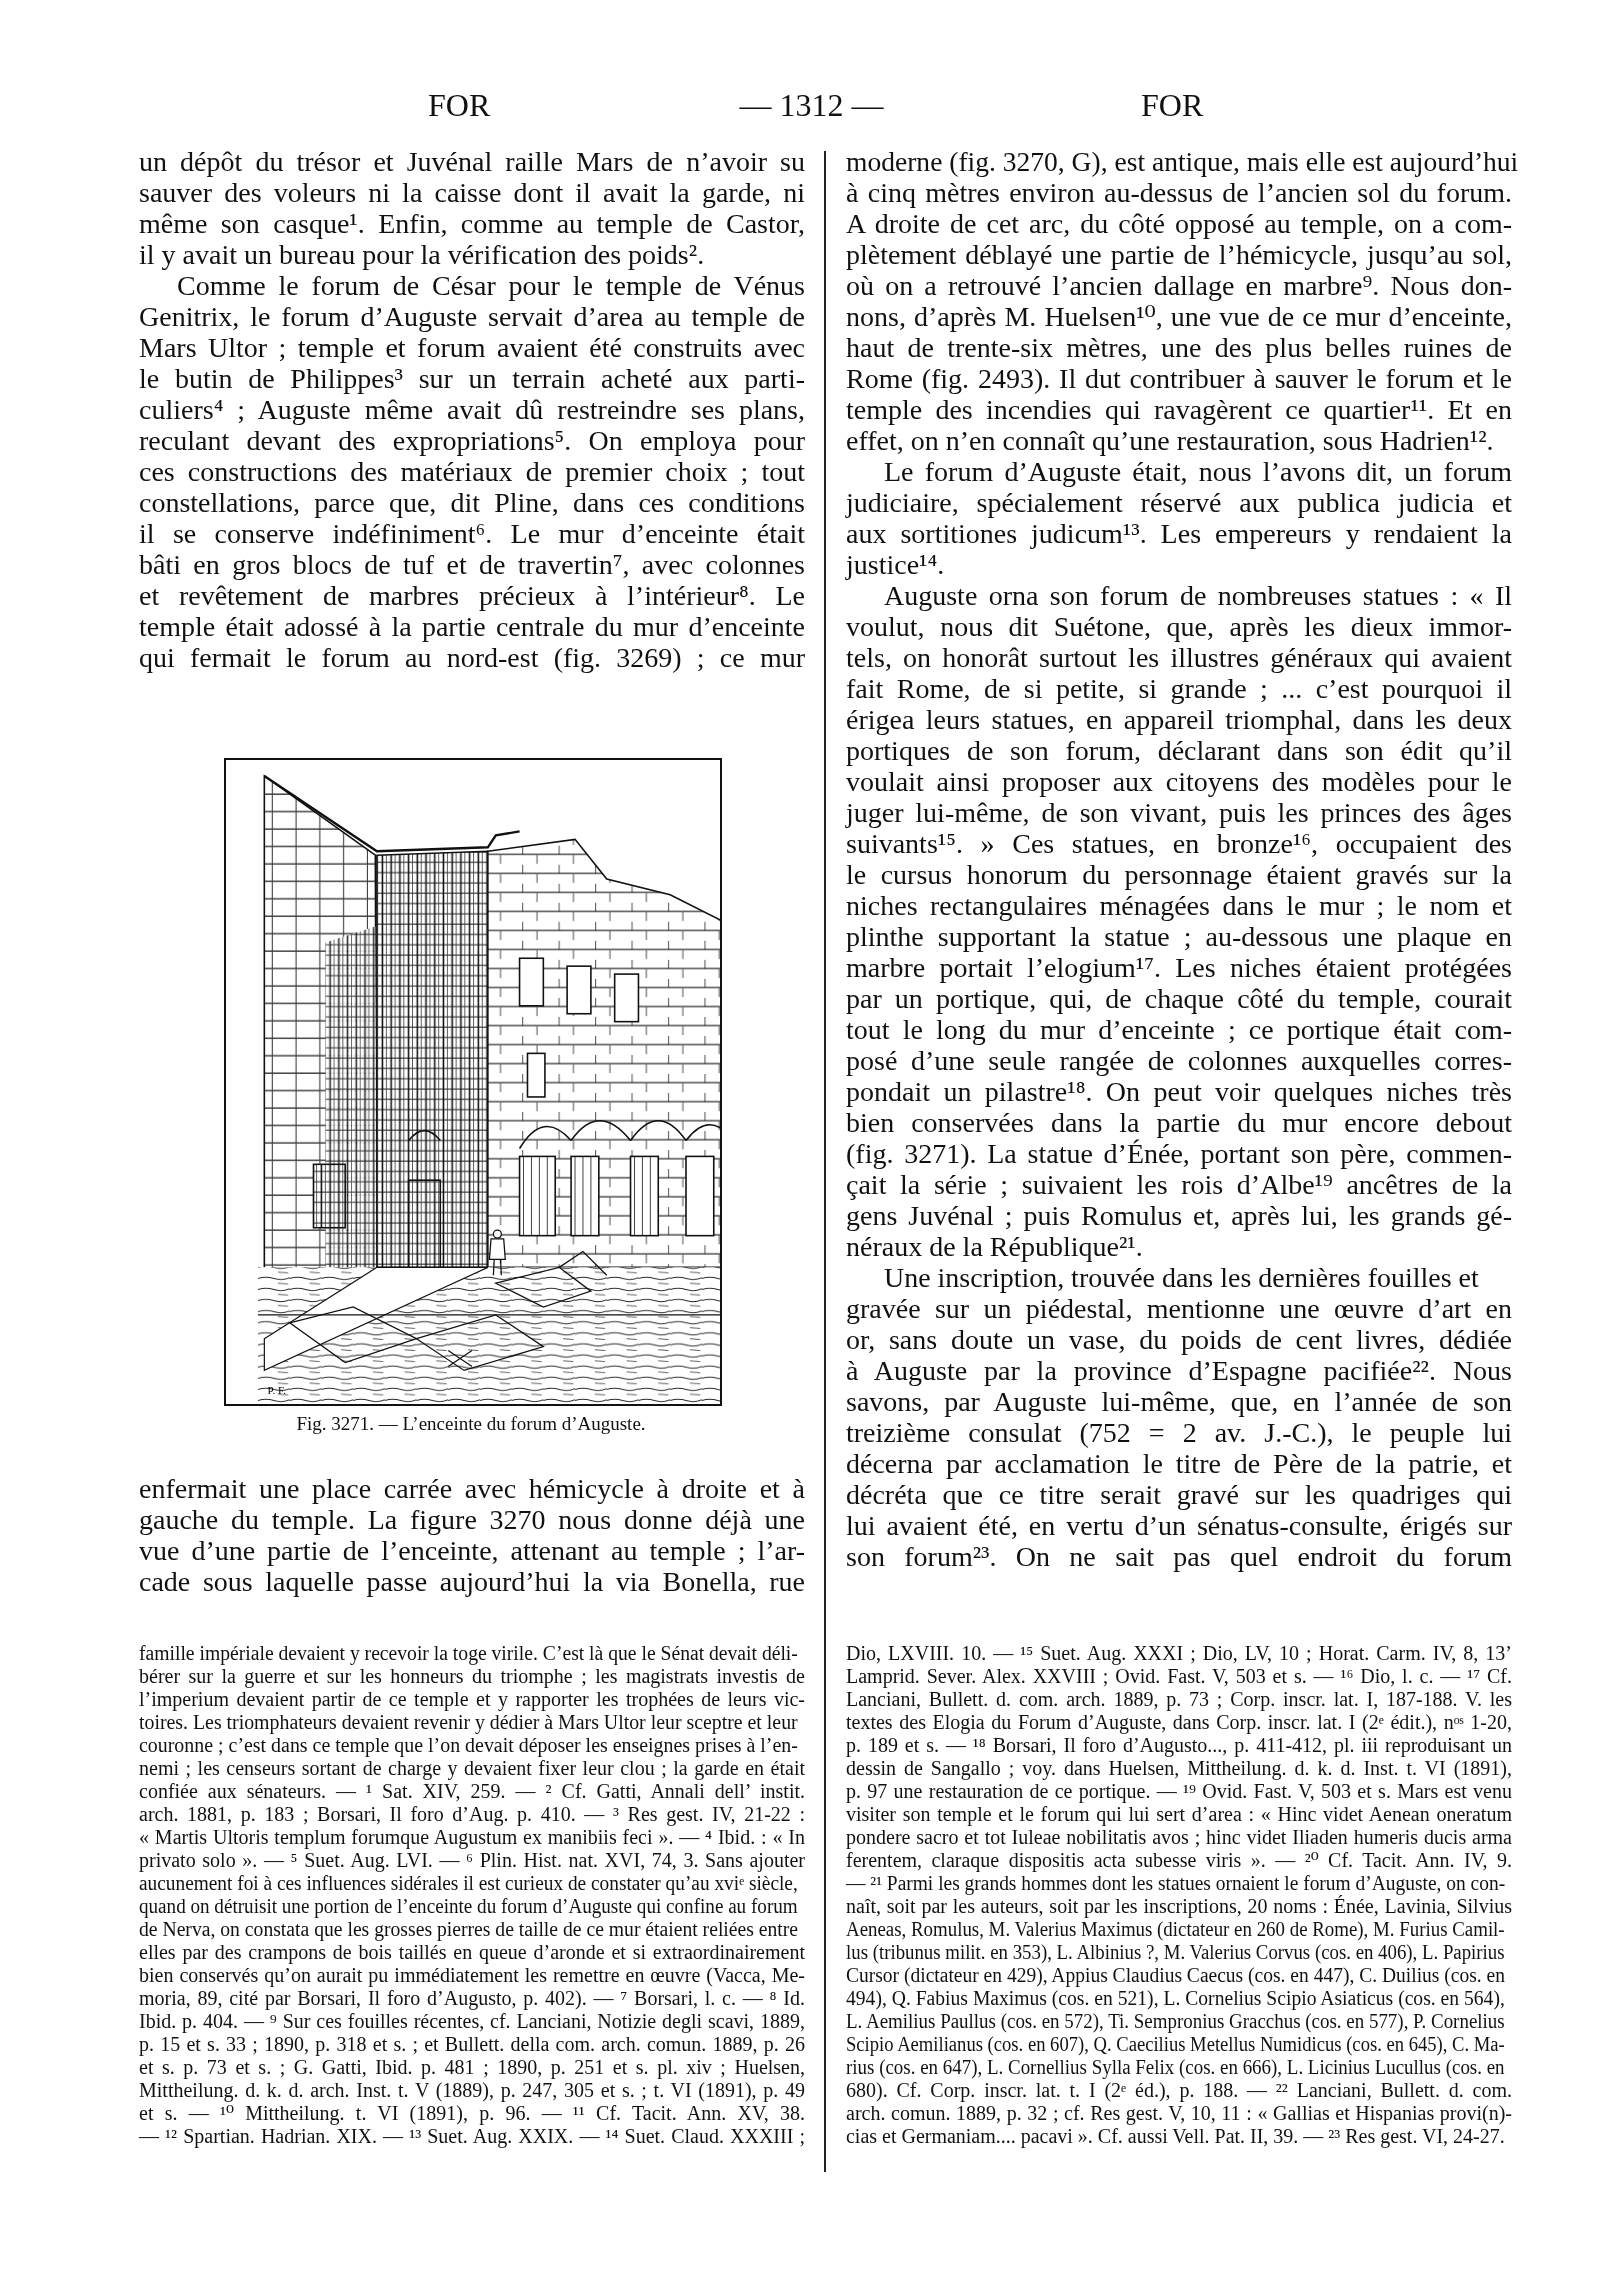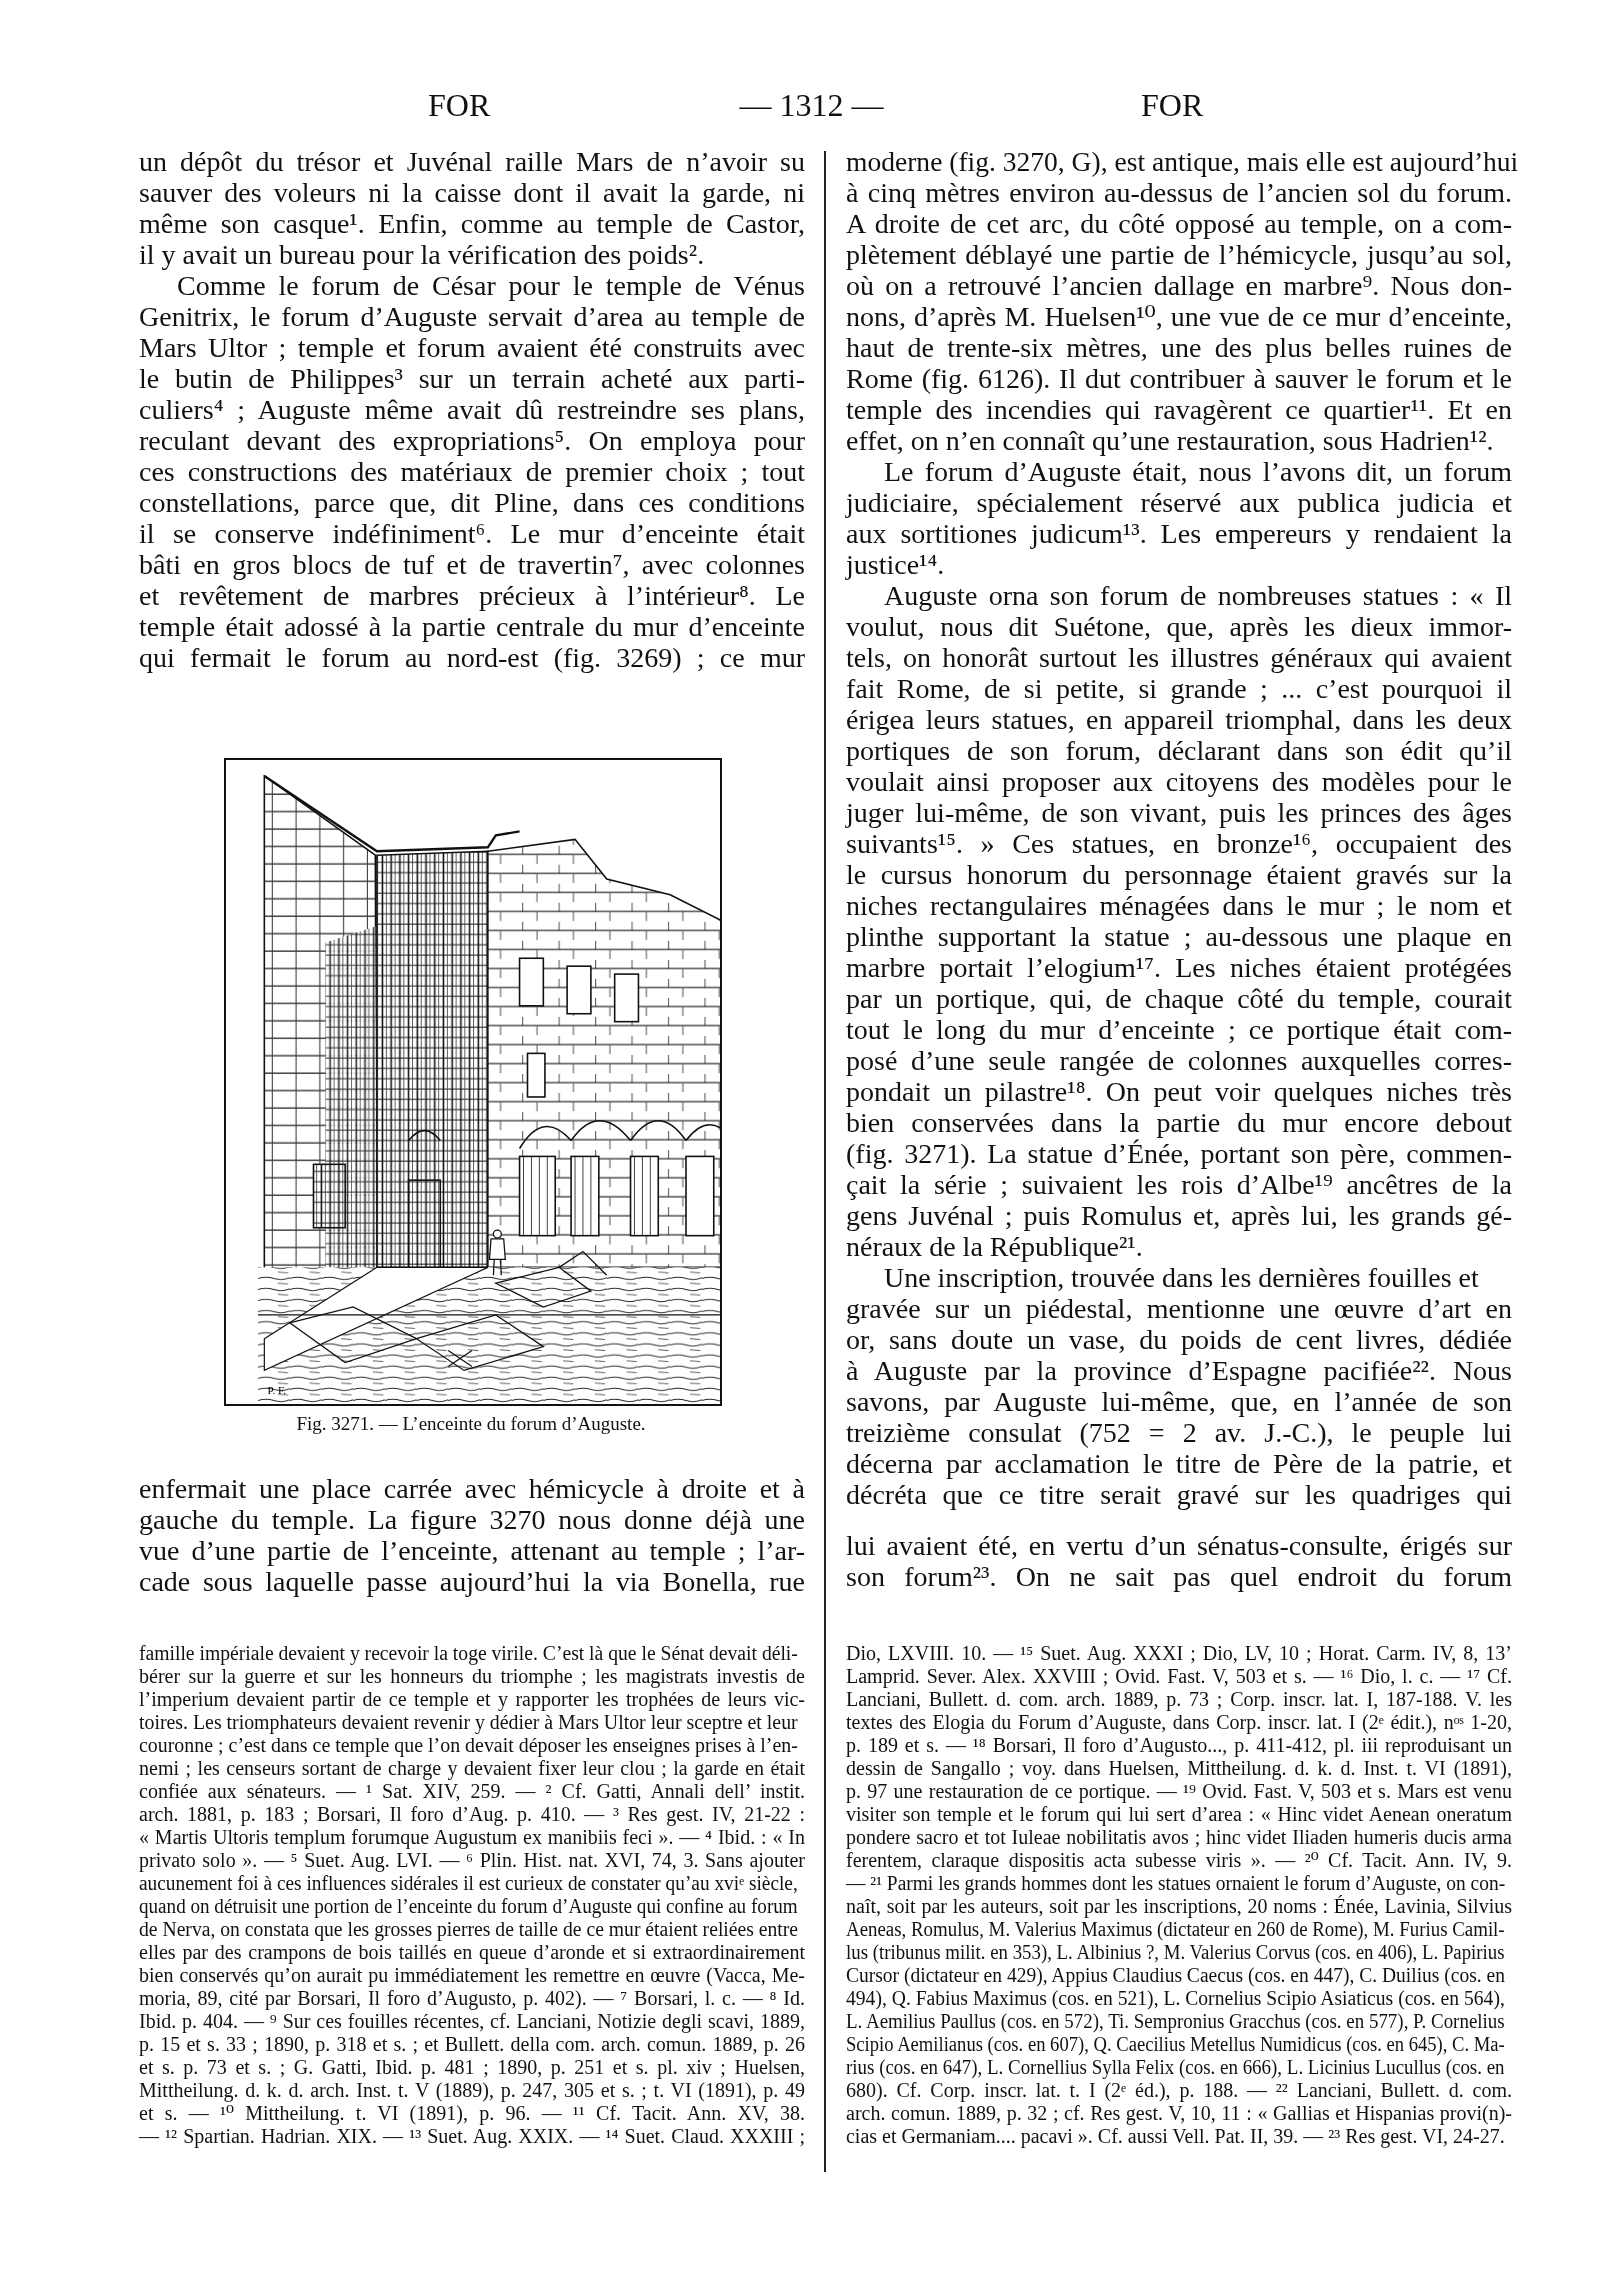--- a/index.html
+++ b/index.html
@@ -170,21 +170,21 @@
 </div>
 
 <div class="col body-text" style="left:846px; top:146px;">
   <span class="line" style="display: block; width: 677px; transform-origin: left top; transform: scaleX(0.9836); text-align-last: left;">moderne (fig. 3270, G), est antique, mais elle est aujourd’hui</span>
   <span class="line" style="display: block; width: auto;">à cinq mètres environ au-dessus de l’ancien sol du forum.</span>
   <span class="line" style="display: block; width: auto;">A droite de cet arc, du côté opposé au temple, on a com-</span>
   <span class="line" style="display: block; width: auto;">plètement déblayé une partie de l’hémicycle, jusqu’au sol,</span>
   <span class="line" style="display: block; width: auto;">où on a retrouvé l’ancien dallage en marbre⁹. Nous don-</span>
   <span class="line" style="display: block; width: auto;">nons, d’après M. Huelsen¹⁰, une vue de ce mur d’enceinte,</span>
   <span class="line" style="display: block; width: auto;">haut de trente-six mètres, une des plus belles ruines de</span>
-  <span class="line" style="display: block; width: auto;">Rome (fig. 6126). Il dut contribuer à sauver le forum et le</span>
+  <span class="line" style="display: block; width: auto;">Rome (fig. 2493). Il dut contribuer à sauver le forum et le</span>
   <span class="line" style="display: block; width: auto;">temple des incendies qui ravagèrent ce quartier¹¹. Et en</span>
   <span class="line last" style="display: block; width: auto;">effet, on n’en connaît qu’une restauration, sous Hadrien¹².</span>
   <span class="line indent" style="display: block; width: auto;">Le forum d’Auguste était, nous l’avons dit, un forum</span>
   <span class="line" style="display: block; width: auto;">judiciaire, spécialement réservé aux publica judicia et</span>
   <span class="line" style="display: block; width: auto;">aux sortitiones judicum¹³. Les empereurs y rendaient la</span>
   <span class="line last" style="display: block; width: auto;">justice¹⁴.</span>
   <span class="line indent" style="display: block; width: auto;">Auguste orna son forum de nombreuses statues : « Il</span>
   <span class="line" style="display: block; width: auto;">voulut, nous dit Suétone, que, après les dieux immor-</span>
   <span class="line" style="display: block; width: auto;">tels, on honorât surtout les illustres généraux qui avaient</span>
   <span class="line" style="display: block; width: auto;">fait Rome, de si petite, si grande ; ... c’est pourquoi il</span>
@@ -207,21 +207,21 @@
   <span class="line" style="display: block; width: auto;">gens Juvénal ; puis Romulus et, après lui, les grands gé-</span>
   <span class="line last" style="display: block; width: auto;">néraux de la République²¹.</span>
   <span class="line indent" style="display: block; width: 629px; transform-origin: left top; transform: scaleX(0.9987); text-align-last: left;">Une inscription, trouvée dans les dernières fouilles et</span>
   <span class="line" style="display: block; width: auto;">gravée sur un piédestal, mentionne une œuvre d’art en</span>
   <span class="line" style="display: block; width: auto;">or, sans doute un vase, du poids de cent livres, dédiée</span>
   <span class="line" style="display: block; width: auto;">à Auguste par la province d’Espagne pacifiée²². Nous</span>
   <span class="line" style="display: block; width: auto;">savons, par Auguste lui-même, que, en l’année de son</span>
   <span class="line" style="display: block; width: auto;">treizième consulat (752 = 2 av. J.-C.), le peuple lui</span>
   <span class="line" style="display: block; width: auto;">décerna par acclamation le titre de Père de la patrie, et</span>
   <span class="line" style="display: block; width: auto;">décréta que ce titre serait gravé sur les quadriges qui</span>
-  <span class="line" style="display: block; width: auto; margin-top: 20px;">lui avaient été, en vertu d’un sénatus-consulte, érigés sur</span>
+  <span class="line" style="display: block; width: auto;">lui avaient été, en vertu d’un sénatus-consulte, érigés sur</span>
   <span class="line" style="display: block; width: auto;">son forum²³. On ne sait pas quel endroit du forum</span>
 </div>
 
 <div class="col fn" style="left:846px; top:1642px;">
   <span class="line" style="display: block; width: auto;">Dio, LXVIII. 10. — ¹⁵ Suet. Aug. XXXI ; Dio, LV, 10 ; Horat. Carm. IV, 8, 13’</span>
   <span class="line" style="display: block; width: auto;">Lamprid. Sever. Alex. XXVIII ; Ovid. Fast. V, 503 et s. — ¹⁶ Dio, l. c. — ¹⁷ Cf.</span>
   <span class="line" style="display: block; width: auto;">Lanciani, Bullett. d. com. arch. 1889, p. 73 ; Corp. inscr. lat. I, 187-188. V. les</span>
   <span class="line" style="display: block; width: auto;">textes des Elogia du Forum d’Auguste, dans Corp. inscr. lat. I (2ᵉ édit.), nᵒˢ 1-20,</span>
   <span class="line" style="display: block; width: auto;">p. 189 et s. — ¹⁸ Borsari, Il foro d’Augusto..., p. 411-412, pl. iii reproduisant un</span>
   <span class="line" style="display: block; width: auto;">dessin de Sangallo ; voy. dans Huelsen, Mittheilung. d. k. d. Inst. t. VI (1891),</span>

